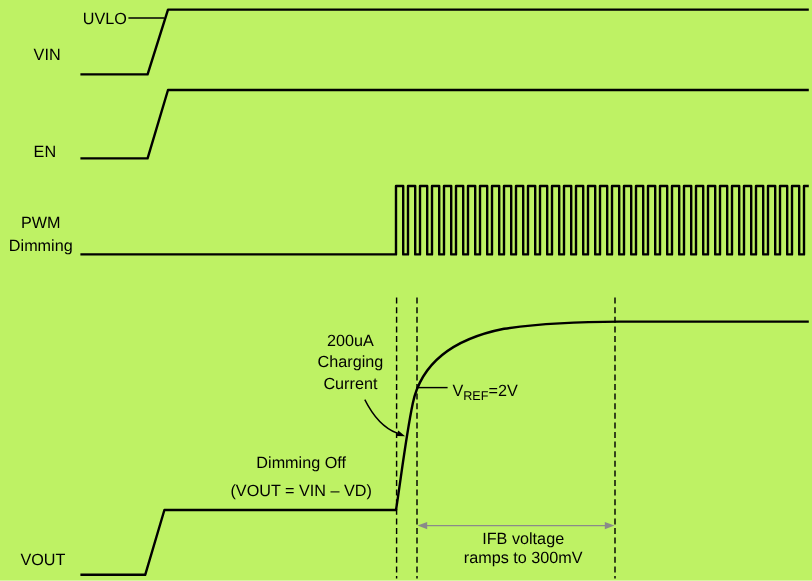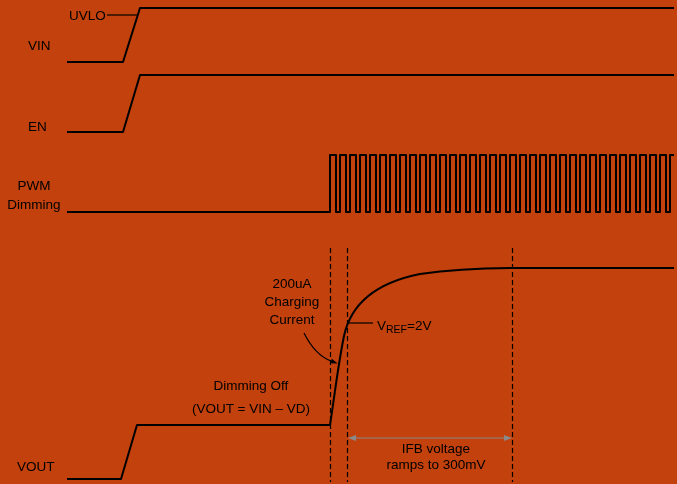--- a/index.html
+++ b/index.html
@@ -1,16 +1,16 @@
 <!DOCTYPE html>
 <html><head>
 <meta charset="utf-8">
 <style>
   html,body{margin:0;padding:0;background:#ffffff}
-  .stage{position:relative;width:677px;height:484px;background:#c2410c;overflow:hidden}
+  .stage{position:relative;width:677px;height:484px;background:#bef264;overflow:hidden}
   svg{display:block}
   text{font-family:"Liberation Sans","DejaVu Sans",sans-serif;font-size:13.5px;fill:#000000}
   .mid{text-anchor:middle}
   .wave{fill:none;stroke:#000000;stroke-width:2;stroke-linejoin:round;stroke-linecap:square}
   .thin{fill:none;stroke:#000000;stroke-width:1.2}
   .dashed{fill:none;stroke:#000000;stroke-width:1.2;stroke-dasharray:5 3}
   .grayline{fill:none;stroke:#8a8a8a;stroke-width:1}
   .grayfill{fill:#8a8a8a;stroke:none}
   .blackfill{fill:#000000;stroke:none}
 </style>

